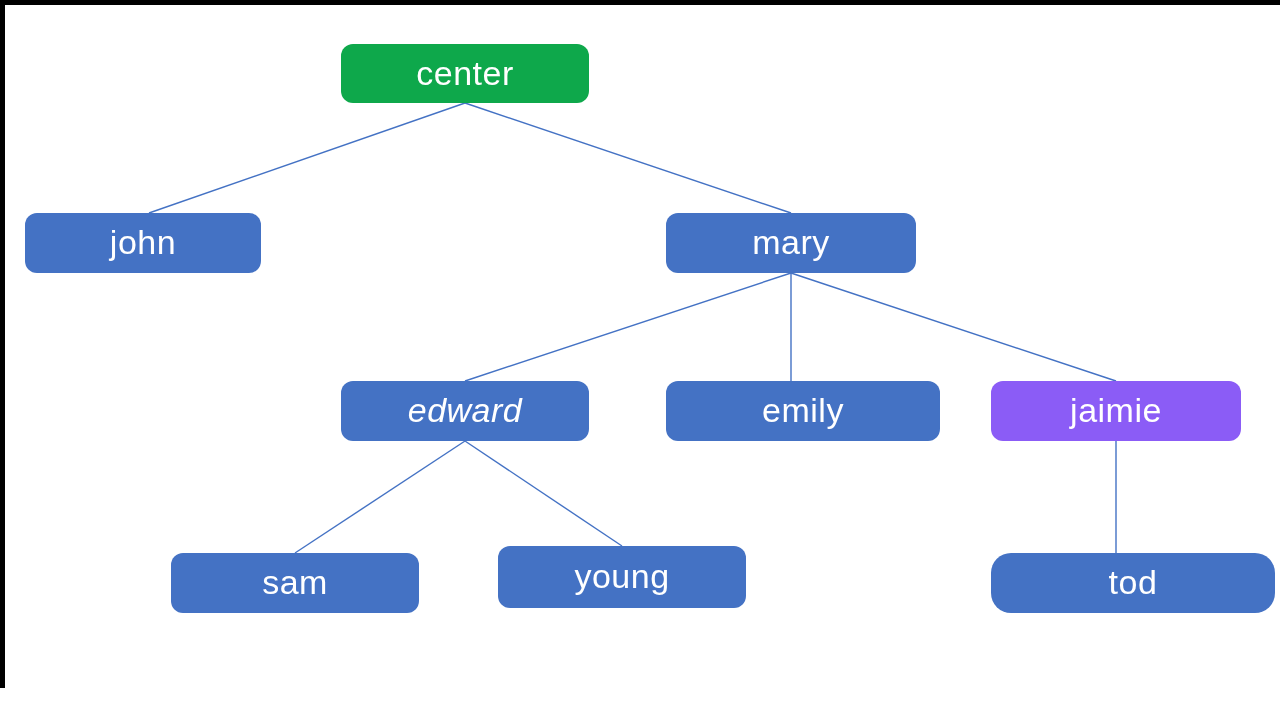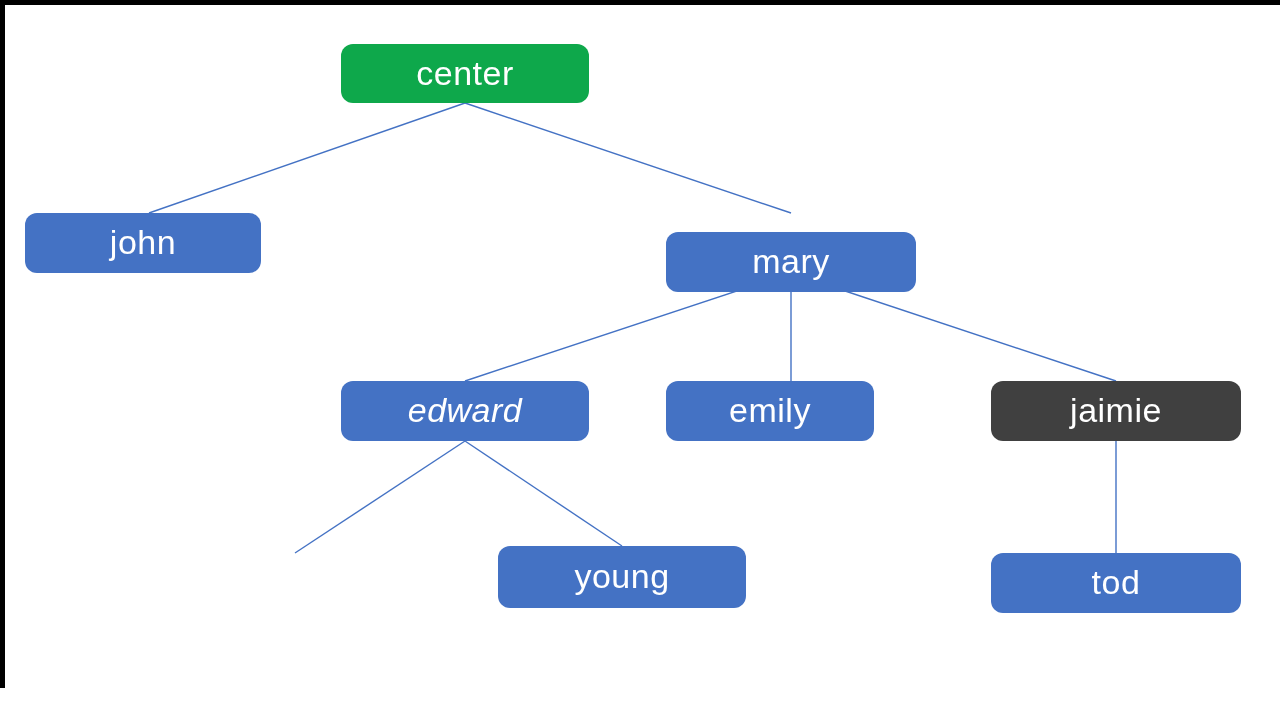--- a/index.html
+++ b/index.html
@@ -68,33 +68,36 @@
       <line x1="465" y1="441" x2="622" y2="546" stroke="#4472C4" stroke-width="1.4"></line>
       <line x1="1116" y1="441" x2="1116" y2="553" stroke="#4472C4" stroke-width="1.4"></line>
     </svg>
 
   <div class="node" style="left: 341px; top: 44px; width: 248px; height: 59px; background: rgb(14, 168, 75); color: rgb(255, 255, 255);">
       <span>center</span>
     </div>
     <div class="node" style="left: 25px; top: 213px; width: 236px; height: 60px; background: rgb(68, 114, 196); color: rgb(255, 255, 255);">
       <span>john</span>
     </div>
-    <div class="node" style="left: 666px; top: 213px; width: 250px; height: 60px; background: rgb(68, 114, 196); color: rgb(255, 255, 255); margin-top: 19px;">
+    <div class="node" style="left: 666px; top: 213px; width: 250px; height: 60px; background: rgb(68, 114, 196); color: rgb(255, 255, 255);">
       <span>mary</span>
     </div>
     <div class="node" style="left: 341px; top: 381px; width: 248px; height: 60px; background: rgb(68, 114, 196); color: rgb(255, 255, 255); font-style: italic;">
       <span>edward</span>
     </div>
-    <div class="node" style="left: 666px; top: 381px; width: 208px; height: 60px; background: rgb(68, 114, 196); color: rgb(255, 255, 255);">
+    <div class="node" style="left: 666px; top: 381px; width: 274px; height: 60px; background: rgb(68, 114, 196); color: rgb(255, 255, 255);">
       <span>emily</span>
     </div>
-    <div class="node" style="left: 991px; top: 381px; width: 250px; height: 60px; background: #404040; color: rgb(255, 255, 255);">
+    <div class="node" style="left: 991px; top: 381px; width: 250px; height: 60px; background: #8b5cf6; color: rgb(255, 255, 255);">
       <span>jaimie</span>
+    </div>
+    <div class="node" style="left: 171px; top: 553px; width: 248px; height: 60px; background: rgb(68, 114, 196); color: rgb(255, 255, 255);">
+      <span>sam</span>
     </div>
     <div class="node" style="left: 498px; top: 546px; width: 248px; height: 62px; background: rgb(68, 114, 196); color: rgb(255, 255, 255); text-align: center;">
       <span>young</span>
     </div>
-    <div class="node" style="left: 991px; top: 553px; width: 250px; height: 60px; background: rgb(68, 114, 196); color: rgb(255, 255, 255);">
+    <div class="node" style="left: 991px; top: 553px; width: 284px; height: 60px; background: rgb(68, 114, 196); color: rgb(255, 255, 255); border-radius: 20px;">
       <span>tod</span>
     </div>
     <div class="frame-top" style="background: rgb(0, 0, 0);"></div>
   <div class="frame-left" style="background: rgb(0, 0, 0);"></div>
 </div>
 
 </body></html>

